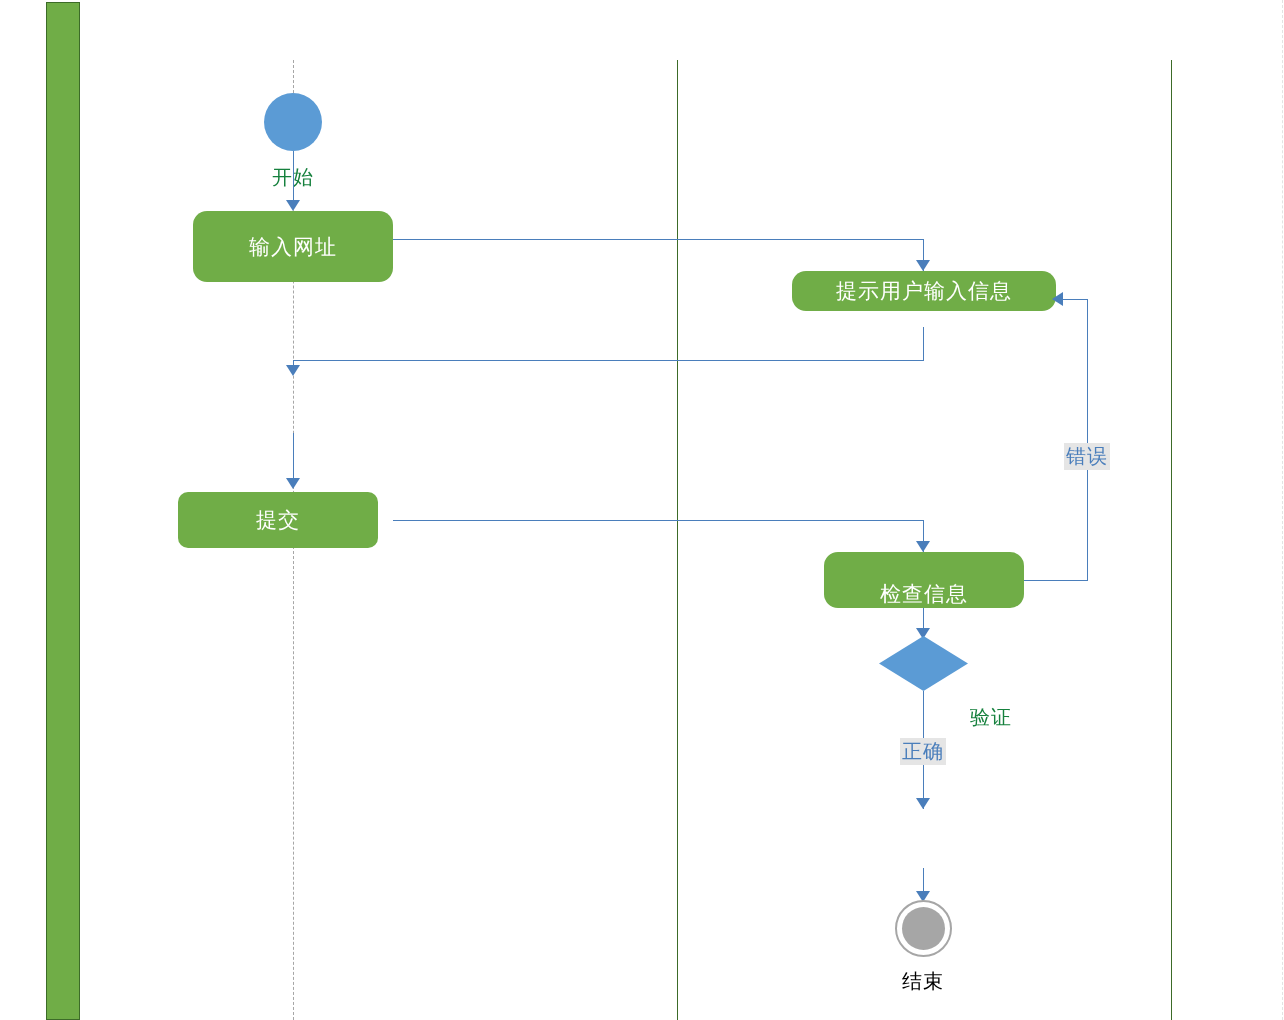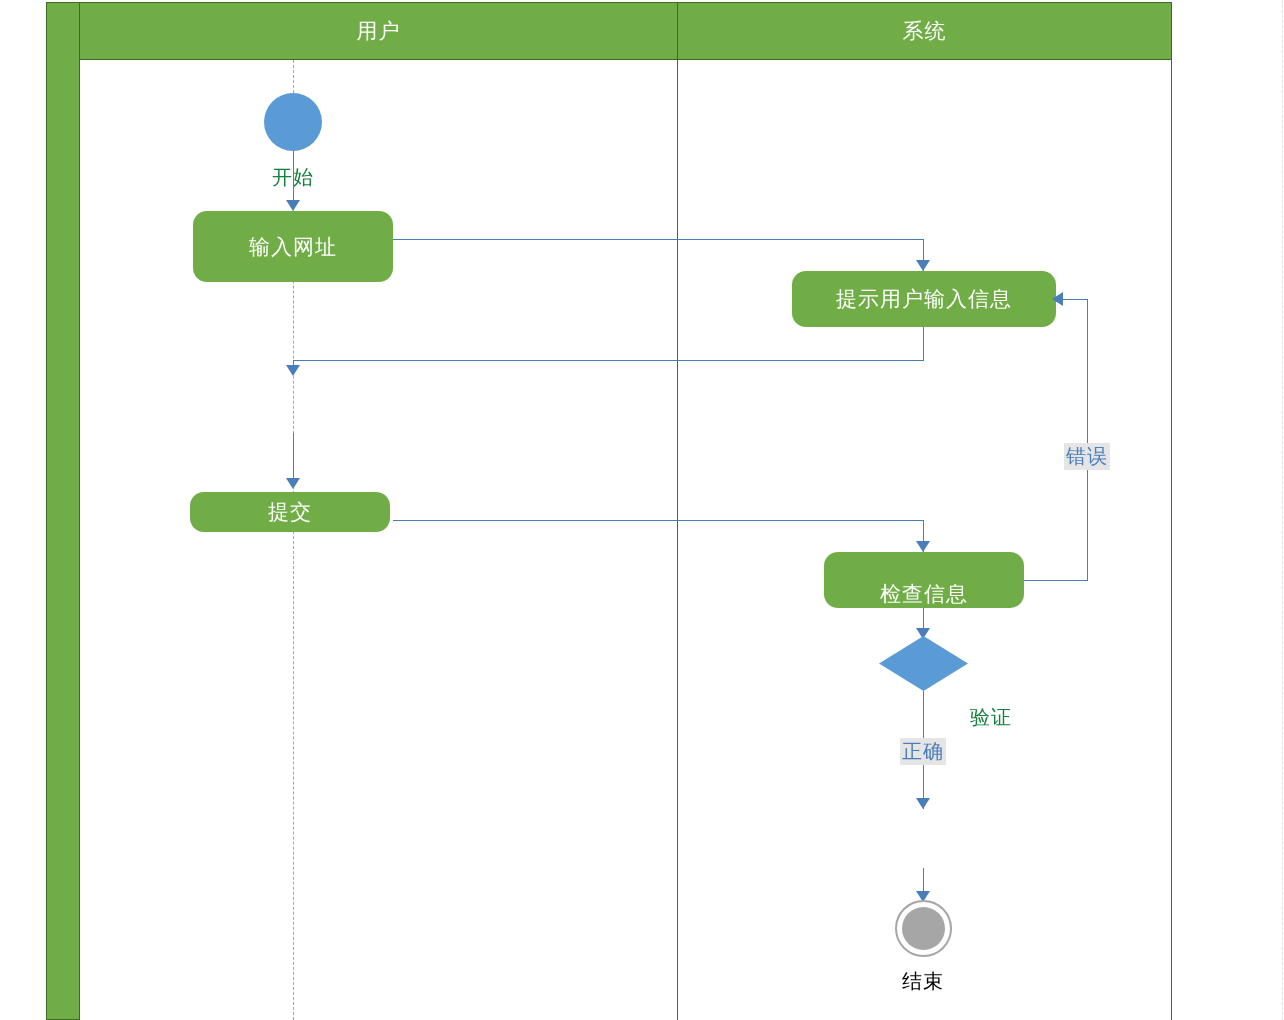--- a/index.html
+++ b/index.html
@@ -153,27 +153,21 @@
     border-left: 1px dashed #E3E3E3;
   }
 </style>
 </head>
 <body>
 
 <div id="canvas">
 
   <div class="lane-sidebar" style="left:46px; top:2px; width:34px; height:1018px;"></div>
 
-  <div class="lane-header" style="left:79px; top:2px; width:599px; height:58px;">
-    <span>用户</span>
-  </div>
-
-  <div class="lane-header" style="left:677px; top:2px; width:495px; height:58px;">
-    <span>系统</span>
-  </div>
+
 
   <div class="lane-body" style="left:79px; top:60px; width:1093px; height:962px;"></div>
 
   <div class="lane-divider" style="left:677px; top:60px; height:960px;"></div>
 
   <div class="guide-dash" style="left:1282px; top:0px; height:1020px;"></div>
 
   <div class="lifeline" style="left:293px; top:60px; height:960px;"></div>
 
   <div class="initial-node" style="left:264px; top:93px; width:58px; height:58px;"></div>
@@ -183,34 +177,34 @@
   <div class="arrow-down" style="left:286px; top:200px;"></div>
 
   <div class="action" style="left:193px; top:211px; width:200px; height:71px;">
     <span>输入网址</span>
   </div>
 
   <div class="edge-h" style="left:393px; top:239px; width:530px;"></div>
   <div class="edge-v" style="left:923px; top:239px; height:32px;"></div>
   <div class="arrow-down" style="left:916px; top:260px;"></div>
 
-  <div class="action" style="left:792px; top:271px; width:264px; height:56px;">
+  <div class="action" style="left:792px; top:271px; width:264px; height:40px;">
     <span>提示用户输入信息</span>
   </div>
 
   <div class="edge-v" style="left:923px; top:327px; height:33px;"></div>
   <div class="edge-h" style="left:293px; top:360px; width:631px;"></div>
   <div class="edge-v" style="left:293px; top:360px; height:8px;"></div>
   <div class="arrow-down" style="left:286px; top:365px;"></div>
 
 
   <div class="edge-v" style="left:293px; top:433px; height:48px;"></div>
   <div class="arrow-down" style="left:286px; top:478px;"></div>
 
-  <div class="action" style="left:190px; top:492px; width:200px; height:40px;">
+  <div class="action" style="left:178px; top:492px; width:200px; height:56px;border-radius:10px;">
     <span>提交</span>
   </div>
 
   <div class="edge-h" style="left:393px; top:520px; width:530px;"></div>
   <div class="edge-v" style="left:923px; top:520px; height:32px;"></div>
   <div class="arrow-down" style="left:916px; top:541px;"></div>
 
   <div class="action" style="left:824px; top:552px; width:200px; height:56px;align-items:flex-end;">
     <span>检查信息</span>
   </div>

